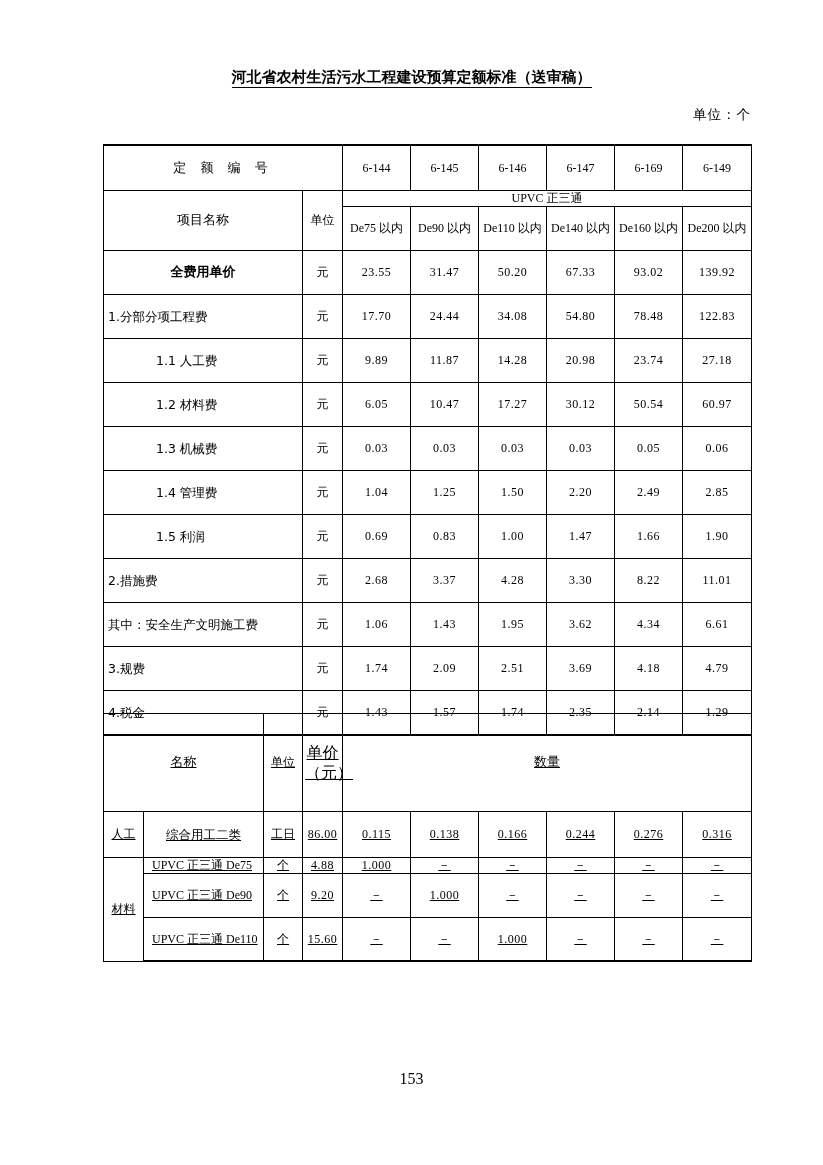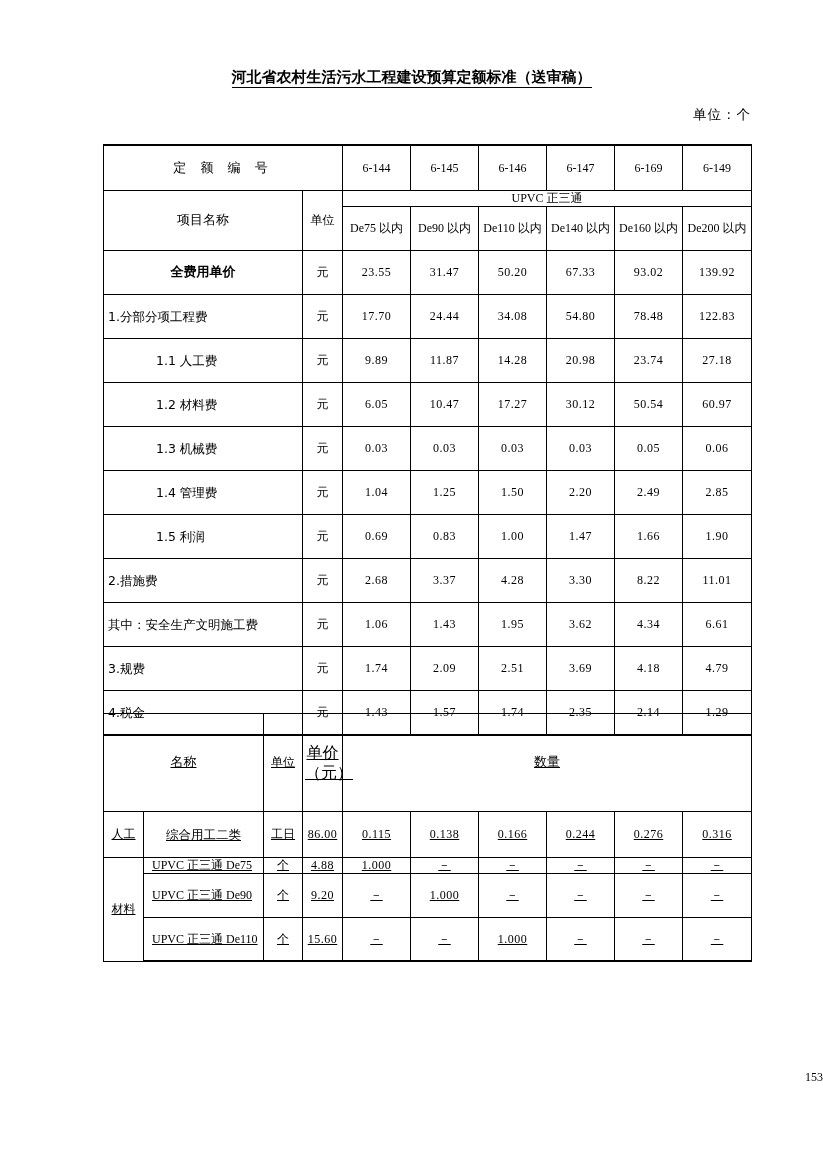--- a/index.html
+++ b/index.html
@@ -96,22 +96,22 @@
     padding-left: 8px !important;
     font-family: "Liberation Serif", "DejaVu Serif", serif;
     font-size: 11.5px;
   }
   .twoline { line-height: 1.5; }
   .page-number {
     position: absolute;
     left: 0;
     top: 1070px;
     width: 823px;
-    text-align: right;
-    font-size: 12px;
+    text-align: center;
+    font-size: 16px;
     font-family: "Liberation Serif", "DejaVu Serif", serif;
   }
 </style>
 </head>
 <body>
 
 <div class="page">
 
   <div class="doc-title">
     <span class="cjk">河北省农村生活污水工程建设预算定额标准（送审稿）</span>

